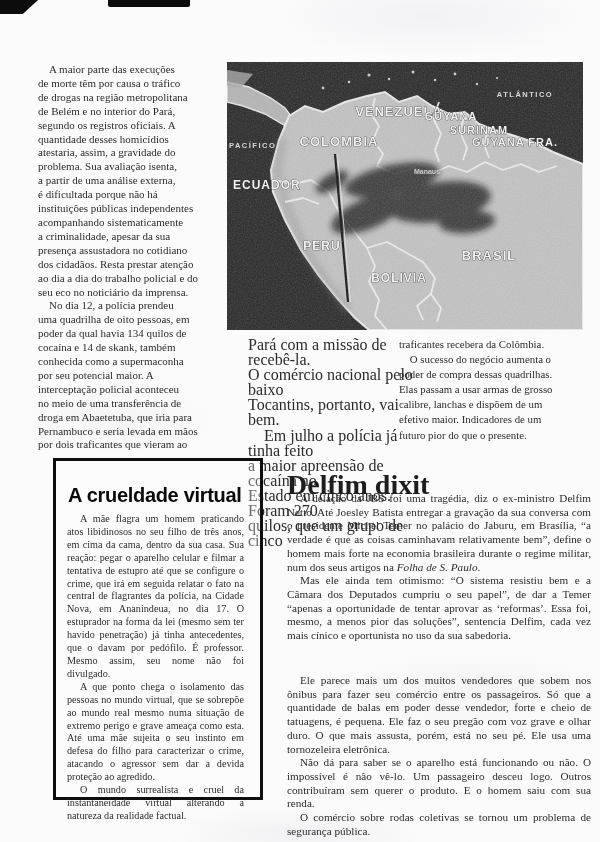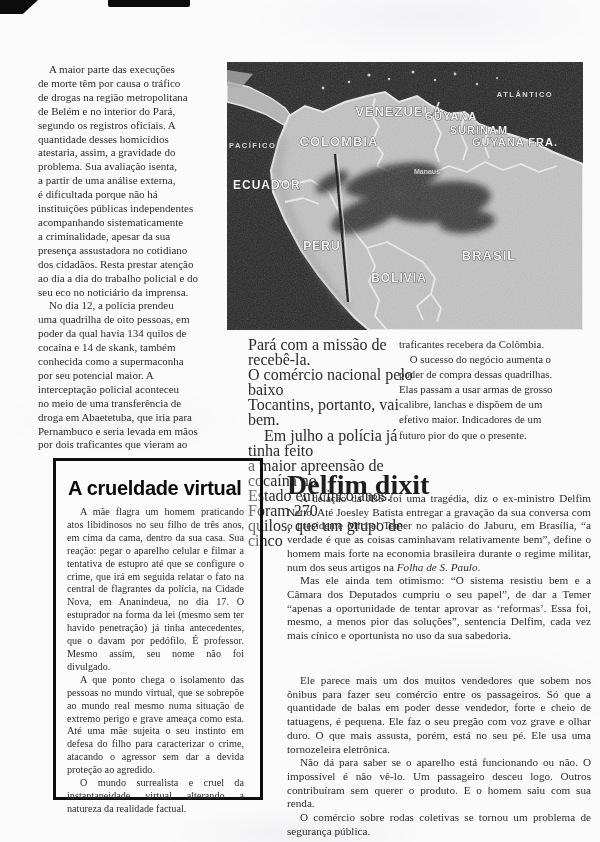--- a/index.html
+++ b/index.html
@@ -31,21 +31,21 @@
   }
   #intro-column{left:38px;top:63px;width:200px;font-size:11px;line-height:13.9px;}
   #map-figure{position:absolute;left:227px;top:62px;width:348px;height:268px;}
   #caption-left{left:227px;top:337px;width:180px;font-size:16px;line-height:15.1px;margin-left:21px;}
   #caption-right{left:399px;top:337px;width:196px;font-size:10.8px;line-height:15.1px;}
   #cruelty-box{
     position:absolute;left:53px;top:458px;width:210px;height:342px;
     border:3px solid #0e0e0e;background:rgba(255,255,255,.3);box-sizing:border-box;
   }
   #cruelty-title{
-    margin:16px 0 6px 12px;
+    margin:23px 0 6px 12px;
     font-family:"Liberation Sans", sans-serif;font-weight:800;
     font-size:20px;letter-spacing:-.3px;color:#0a0a0a;
   }
   .jpara{
     text-align:justify;color:#2b2b2b;margin:0;
     font-family:"Liberation Serif", serif;
   }
   #cruelty-box .jpara{
     margin:0 16px 0 11px;font-size:10.2px;line-height:12.9px;text-indent:13px;
   }

